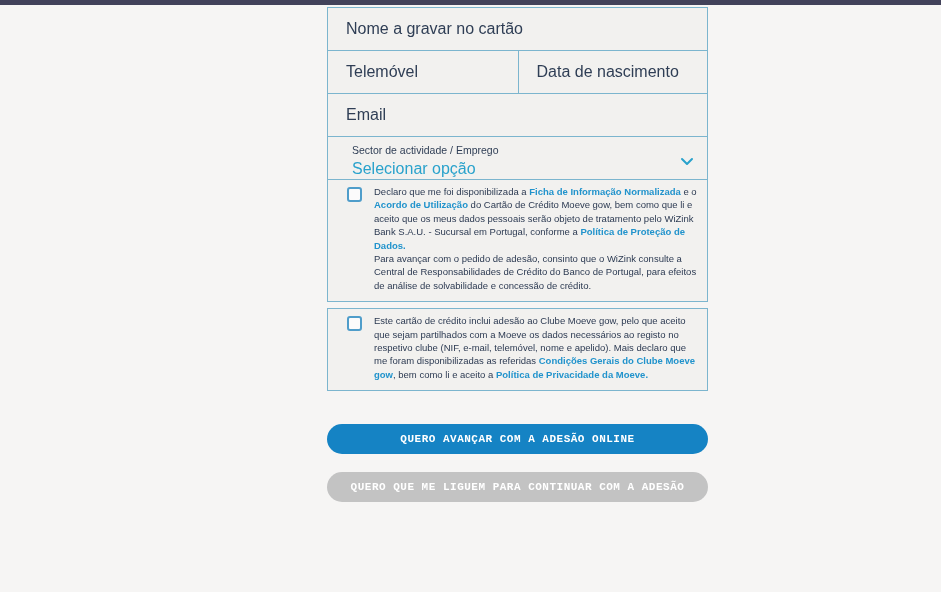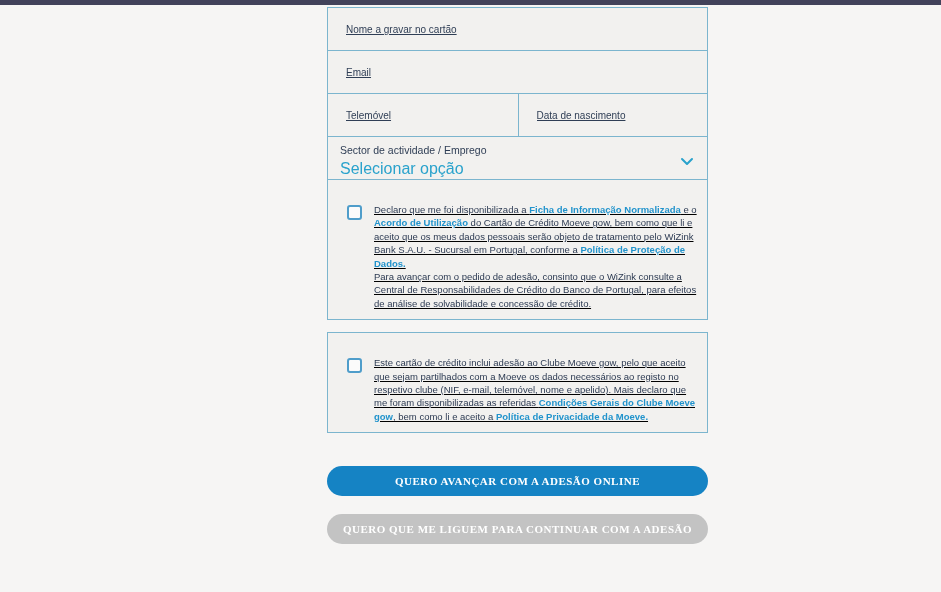--- a/index.html
+++ b/index.html
@@ -17,77 +17,77 @@
   .form-col{position:absolute; left:327px; top:7px; width:381px;}
   .row{
     position:relative; height:44px; margin-top:-1px;
     background:var(--field-bg); border:1px solid var(--field-border);
     display:flex; align-items:stretch;
   }
   .row:first-child{margin-top:0;}
   .row input{
     width:100%; height:100%; border:0; background:transparent; outline:none;
     padding:0 0 0 18px; font-family:"Liberation Sans", sans-serif;
-    font-size:10px; color:var(--label-text);text-decoration:underline;
+    font-size:16px; color:var(--label-text);
   }
   .row input::placeholder{color:var(--label-text); opacity:1;}
   .split{display:flex;}
   .split .cell{flex:1 1 50%; height:100%;}
   .split .cell + .cell{border-left:1px solid var(--field-border);}
-  .select-row{display:block; padding:7px 0 0 12px; cursor:pointer;}
+  .select-row{display:block; padding:7px 0 0 24px; cursor:pointer;}
   .select-label{font-size:10.5px; color:var(--label-text); display:block;}
   .select-value{font-size:16px; color:var(--teal); display:block; margin-top:4px;}
   .chevron{position:absolute; right:13px; top:20px; width:14px; height:9px;}
   .chevron path{stroke:var(--teal); stroke-width:2; fill:none; stroke-linecap:round; stroke-linejoin:round;}
   .consent{
     position:relative; margin-top:-1px; background:var(--field-bg);
     border:1px solid var(--field-border);
-    display:flex; align-items:flex-start; padding:23px 6px 9px 0;text-decoration:underline;
+    display:flex; align-items:flex-start; padding:5px 6px 9px 0;
   }
-  .consent.gap{margin-top:12px;}
+  .consent.gap{margin-top:6px;}
   .checkbox{
     flex:none; width:15px; height:15px; margin:2px 0 0 19px;
     border:2px solid var(--checkbox-border); border-radius:3px; background:#fbfbfb; cursor:pointer;
   }
   .consent-text{
     margin-left:12px; width:334px; font-size:9.5px; line-height:13.4px; color:var(--body-text);
   }
   .consent-text a{color:var(--link); font-weight:bold; text-decoration:none; cursor:pointer;}
   .btn{
     display:flex; align-items:center; justify-content:center;
     width:381px; height:30px; border:0; border-radius:16px; cursor:pointer;
-    font-family:Liberation Serif, serif; font-weight:bold; font-size:11px;
+    font-family:Liberation Mono, monospace; font-weight:bold; font-size:11px;
     letter-spacing:0.5px; color:var(--button-text);
   }
   .btn-primary{background:var(--primary-button); margin-top:33px;}
   .btn-secondary{background:var(--secondary-button); margin-top:18px;}
 </style>
 </head>
 <body>
 
 <div class="topbar"></div>
 
 <div class="form-col">
 
   <div class="row">
     <input type="text" placeholder="Nome a gravar no cartão" style="">
   </div>
 
 
-  <div class="row">
-    <input type="text" placeholder="Email" style="">
-  </div>
-
   <div class="row split">
     <div class="cell">
       <input type="text" placeholder="Telemóvel" style="">
     </div>
     <div class="cell">
       <input type="text" placeholder="Data de nascimento" style="">
     </div>
+  </div>
+
+  <div class="row">
+    <input type="text" placeholder="Email" style="">
   </div>
 
 
   <div class="row select-row">
     <span class="select-label">Sector de actividade / Emprego</span>
     <span class="select-value">Selecionar opção</span>
     <svg class="chevron" viewBox="0 0 14 9">
       <path d="M2 2l5 5 5-5"></path>
     </svg>
   </div>

